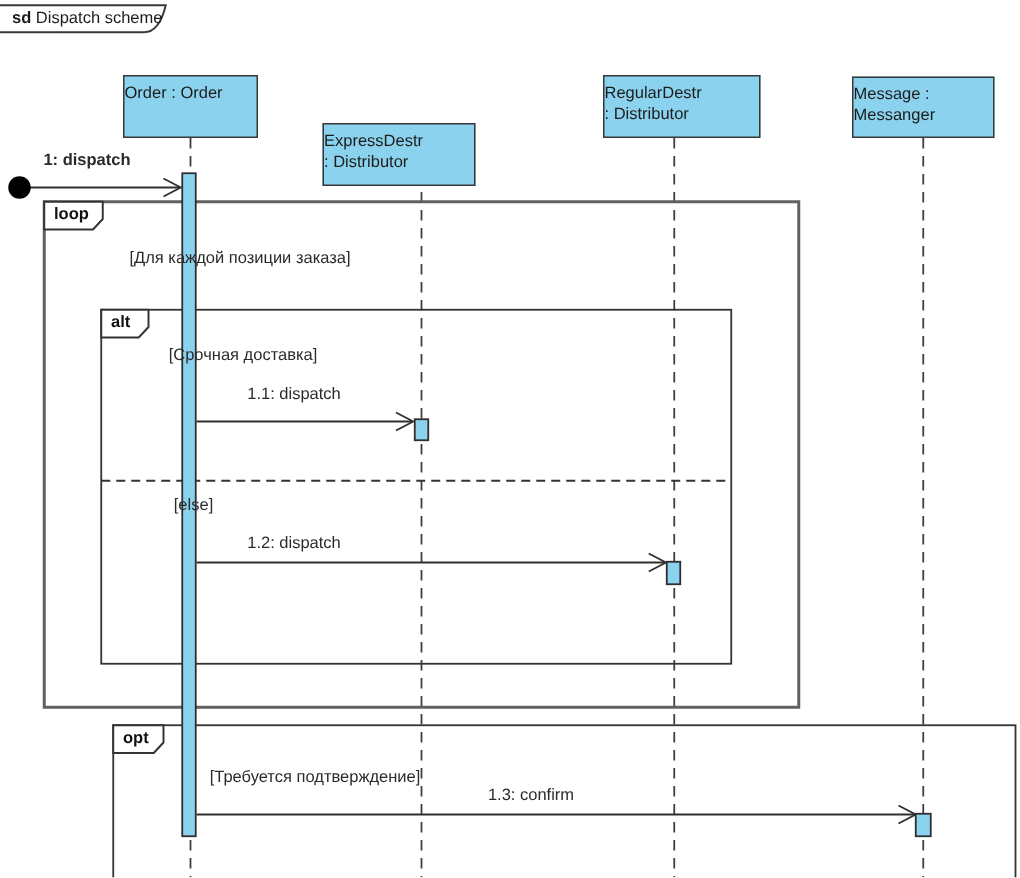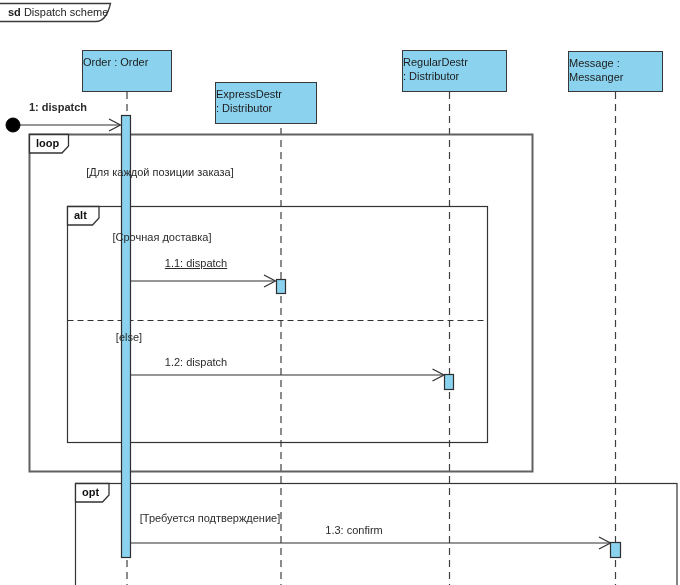--- a/index.html
+++ b/index.html
@@ -91,17 +91,17 @@
   <div class="kw" style="left:36px;top:137px;">loop</div>
   <div class="kw" style="left:74px;top:209px;">alt</div>
   <div class="kw" style="left:82px;top:486px;">opt</div>
 
   <div class="lbl" style="left:160px;top:166px;">[Для каждой позиции заказа]</div>
   <div class="lbl" style="left:162px;top:231px;">[Срочная доставка]</div>
   <div class="lbl" style="left:129px;top:331px;">[else]</div>
   <div class="lbl" style="left:210px;top:512px;">[Требуется подтверждение]</div>
 
   <div class="lbl" style="left:58px;top:101px;font-weight:bold;">1: dispatch</div>
-  <div class="lbl" style="left:196px;top:257px;text-decoration:underline;">1.1: dispatch</div>
+  <div class="lbl" style="left:196px;top:257px;">1.1: dispatch</div>
   <div class="lbl" style="left:196px;top:356px;">1.2: dispatch</div>
   <div class="lbl" style="left:313px;top:524px;margin-left:41px;">1.3: confirm</div>
 
 </div>
 
 </body></html>

